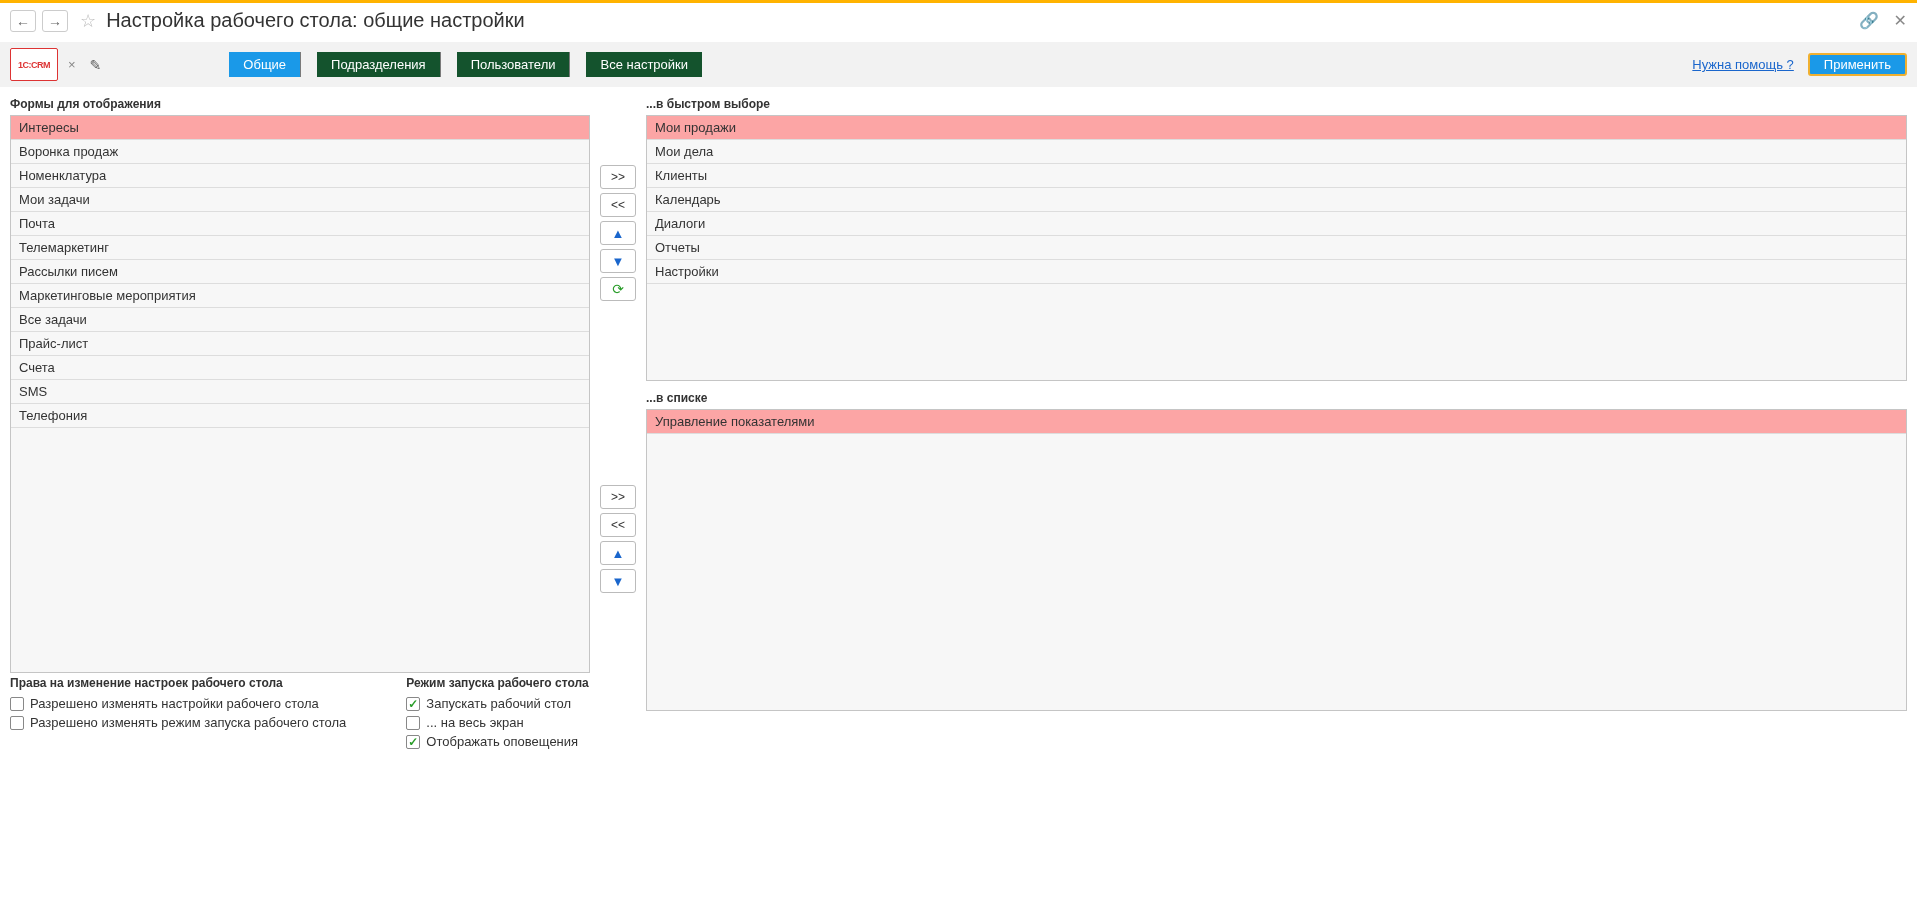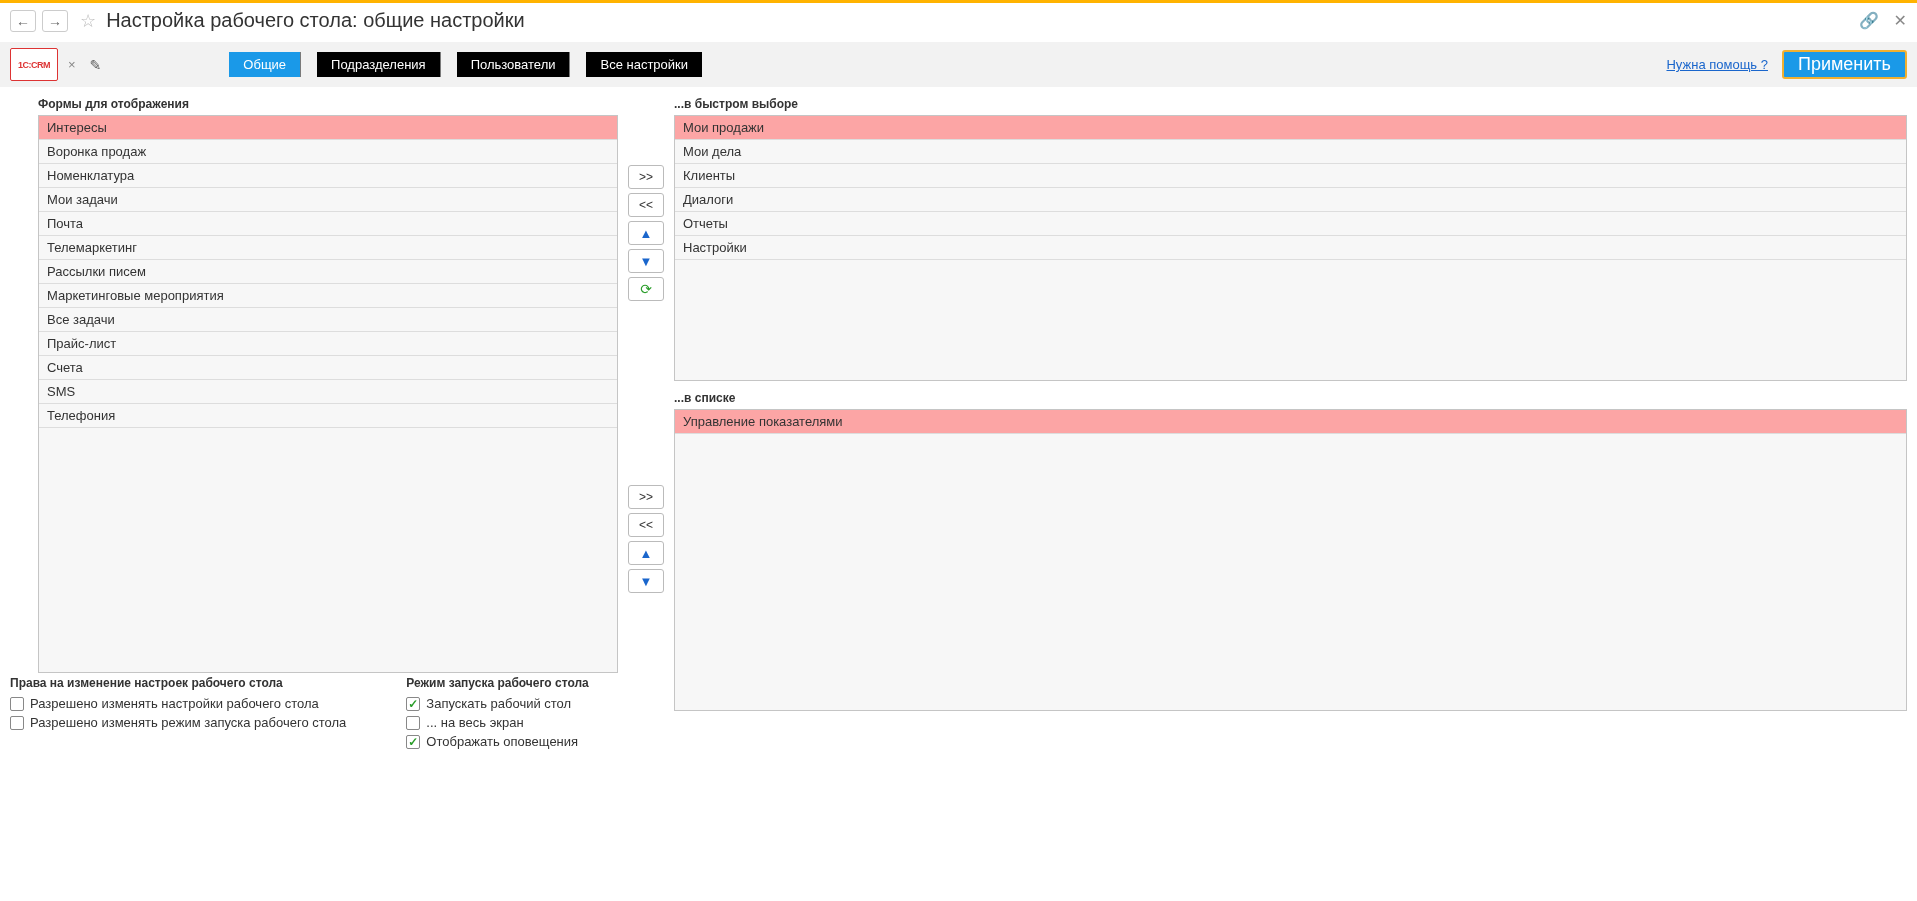--- a/index.html
+++ b/index.html
@@ -53,42 +53,41 @@
   .pencil-icon { color: #555; font-size: 14px; margin-left: 6px; cursor: pointer; }
   .tabs {
     display: flex;
     margin-left: 120px;
     gap: 16px;
   }
   .tab {
     padding: 5px 14px;
     font-size: 13px;
     color: #fff;
-    background: #000000;
+    background: #14532d;
     cursor: pointer;
     border-right: 1px solid #7a7a7a;
   }
   .tab:last-child { border-right: none; }
   .tab.active { background: #1a99e8; }
   .toolbar-right { margin-left: auto; display: flex; align-items: center; gap: 14px; }
   .help-link { color: #1a66cc; text-decoration: underline; font-size: 13px; cursor: pointer; }
   .apply-btn {
     background: #1a99e8; color: #fff;
     border: 2px solid #f0b030;
-    padding: 2px 14px; font-size: 18px;
+    padding: 2px 14px; font-size: 13px;
     border-radius: 3px; cursor: pointer; text-align: center;
   }
 
   
   .main-area {
     display: grid;
     grid-template-columns: 580px 48px 1fr;
     gap: 4px;
     padding: 6px 10px 0 10px;
-    margin-left: 28px;
   }
   .col-label {
     font-size: 12px; font-weight: bold; color: #333;
     padding: 4px 0 4px 0;
   }
   .list-box {
     border: 1px solid #c5c5c5;
     background: #f7f7f7;
     overflow-y: auto;
   }
@@ -228,20 +227,21 @@
     </div>
   </div>
 
   <div class="right-col">
     <div class="right-inner">
       <div class="col-label">...в быстром выборе</div>
       <div class="list-box right-top-list" id="right-top-list">
           <div class="list-item selected">Мои продажи</div>
           <div class="list-item">Мои дела</div>
           <div class="list-item">Клиенты</div>
+          <div class="list-item">Календарь</div>
           <div class="list-item">Диалоги</div>
           <div class="list-item">Отчеты</div>
           <div class="list-item">Настройки</div>
         </div>
       <div class="col-label" style="margin-top:6px">...в списке</div>
       <div class="list-box right-bottom-list" id="right-bottom-list">
           <div class="list-item selected">Управление показателями</div>
         </div>
     </div>
   </div>

